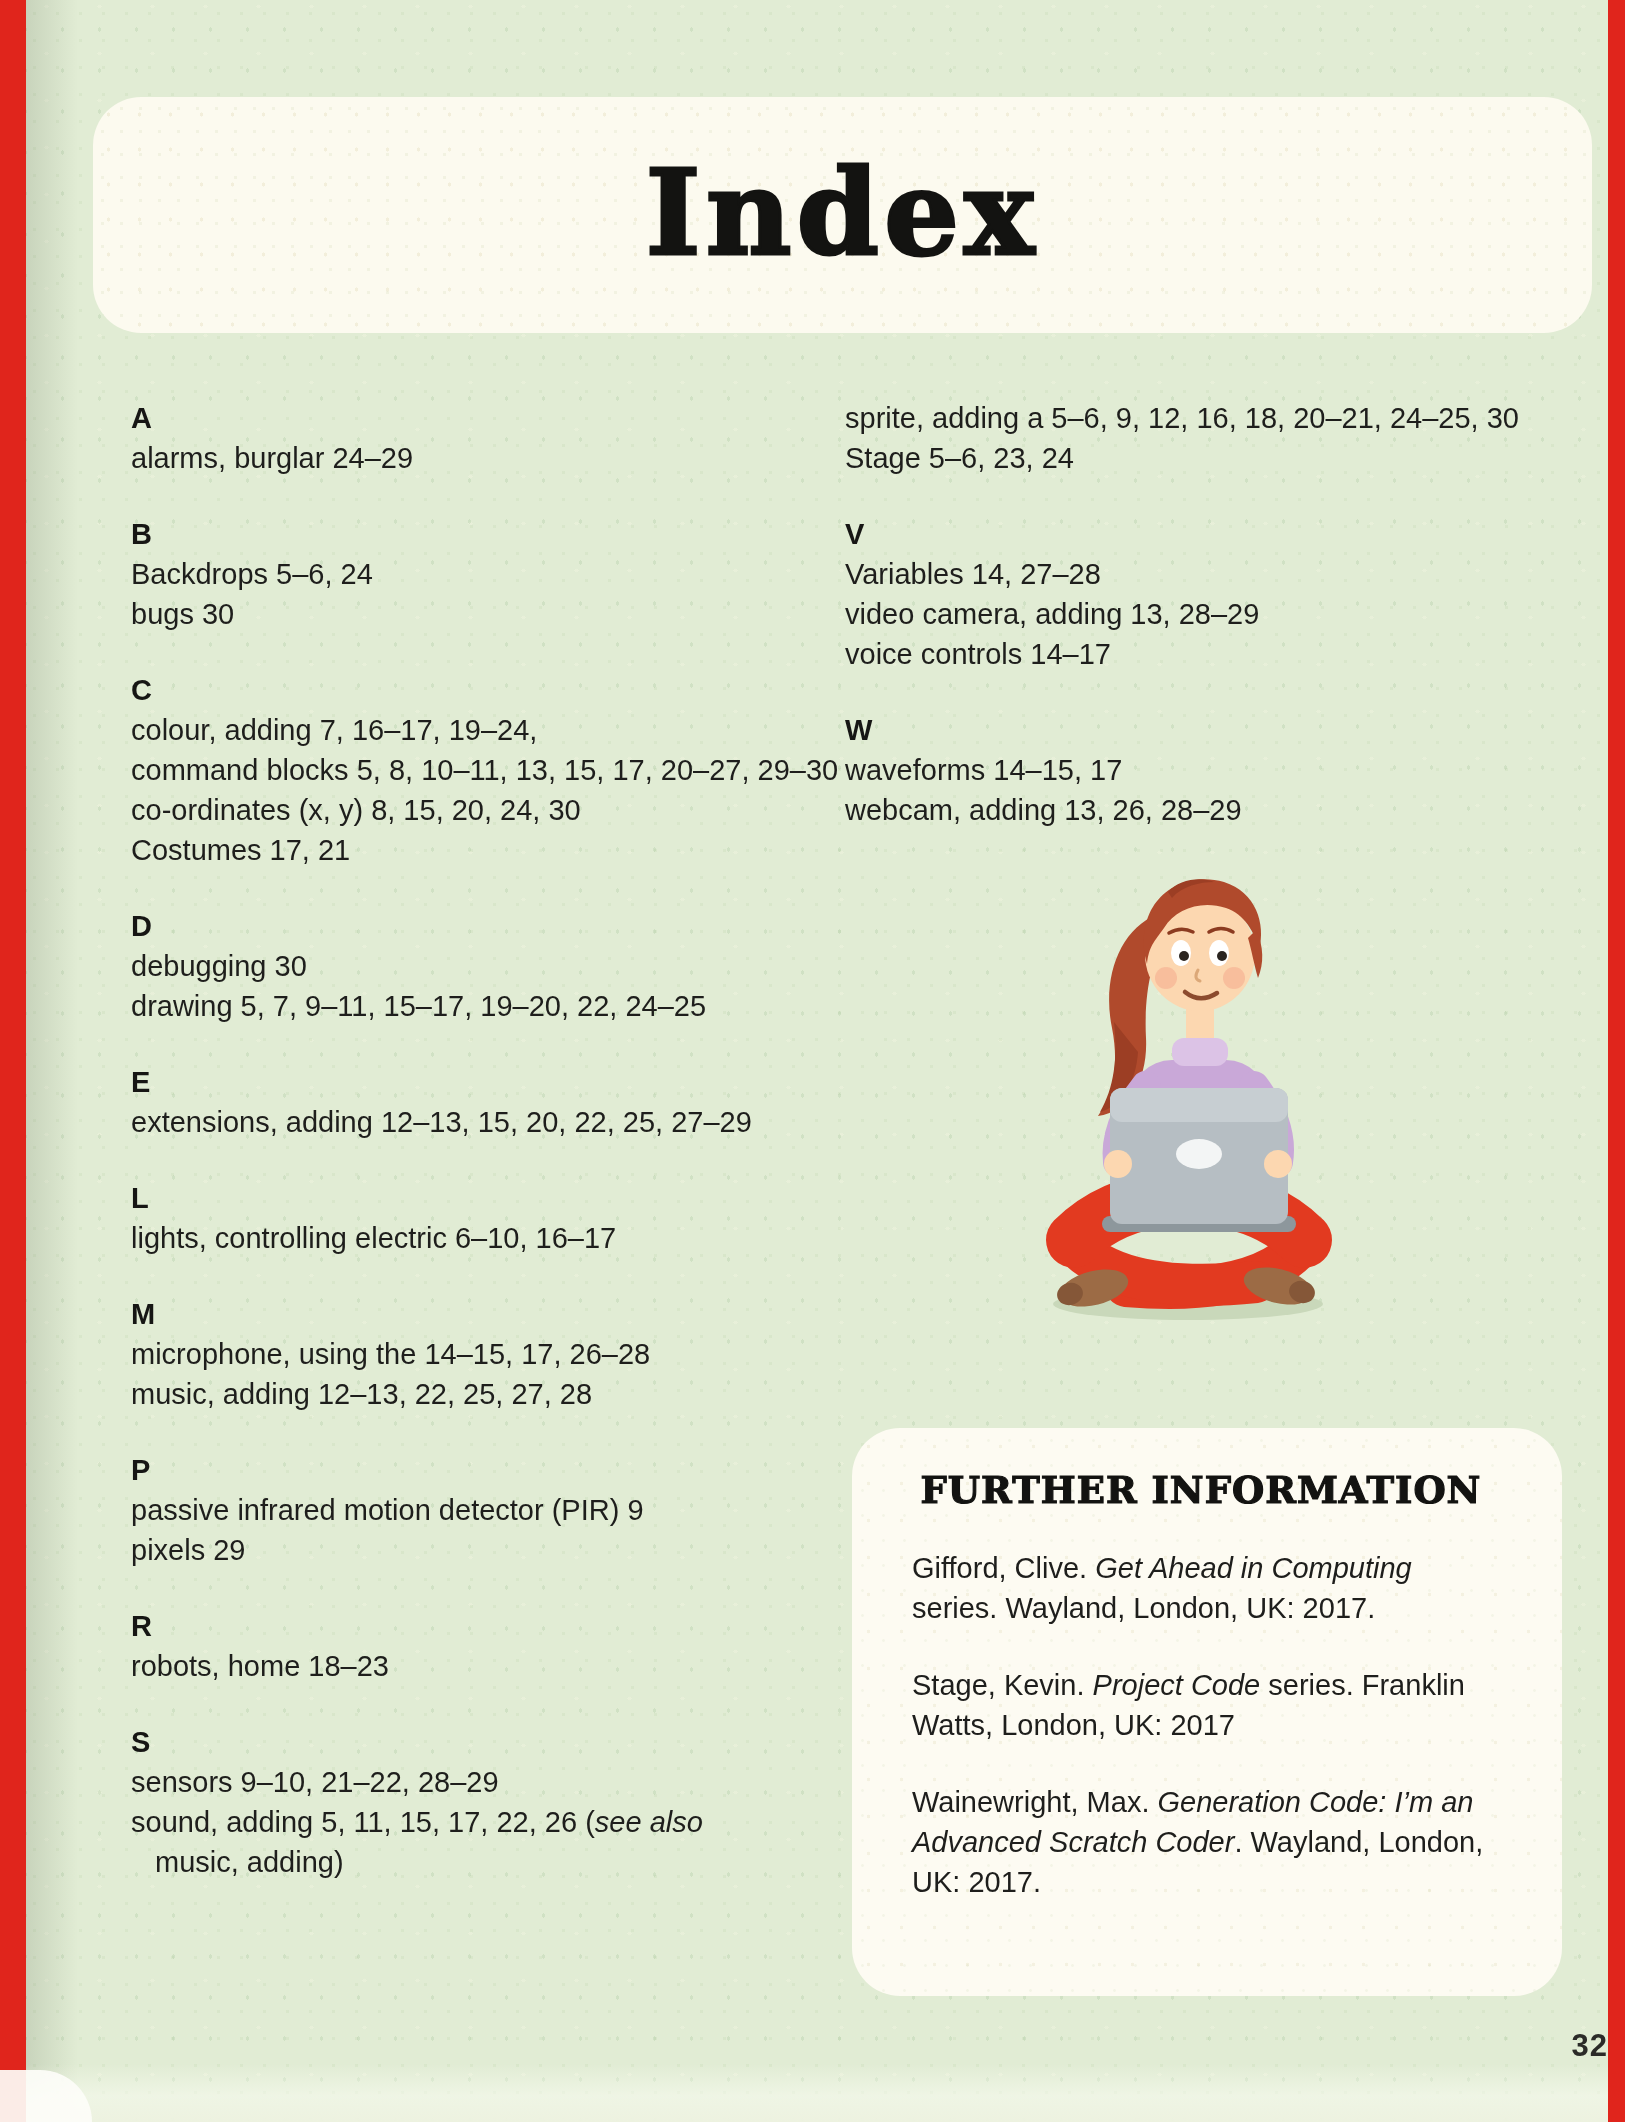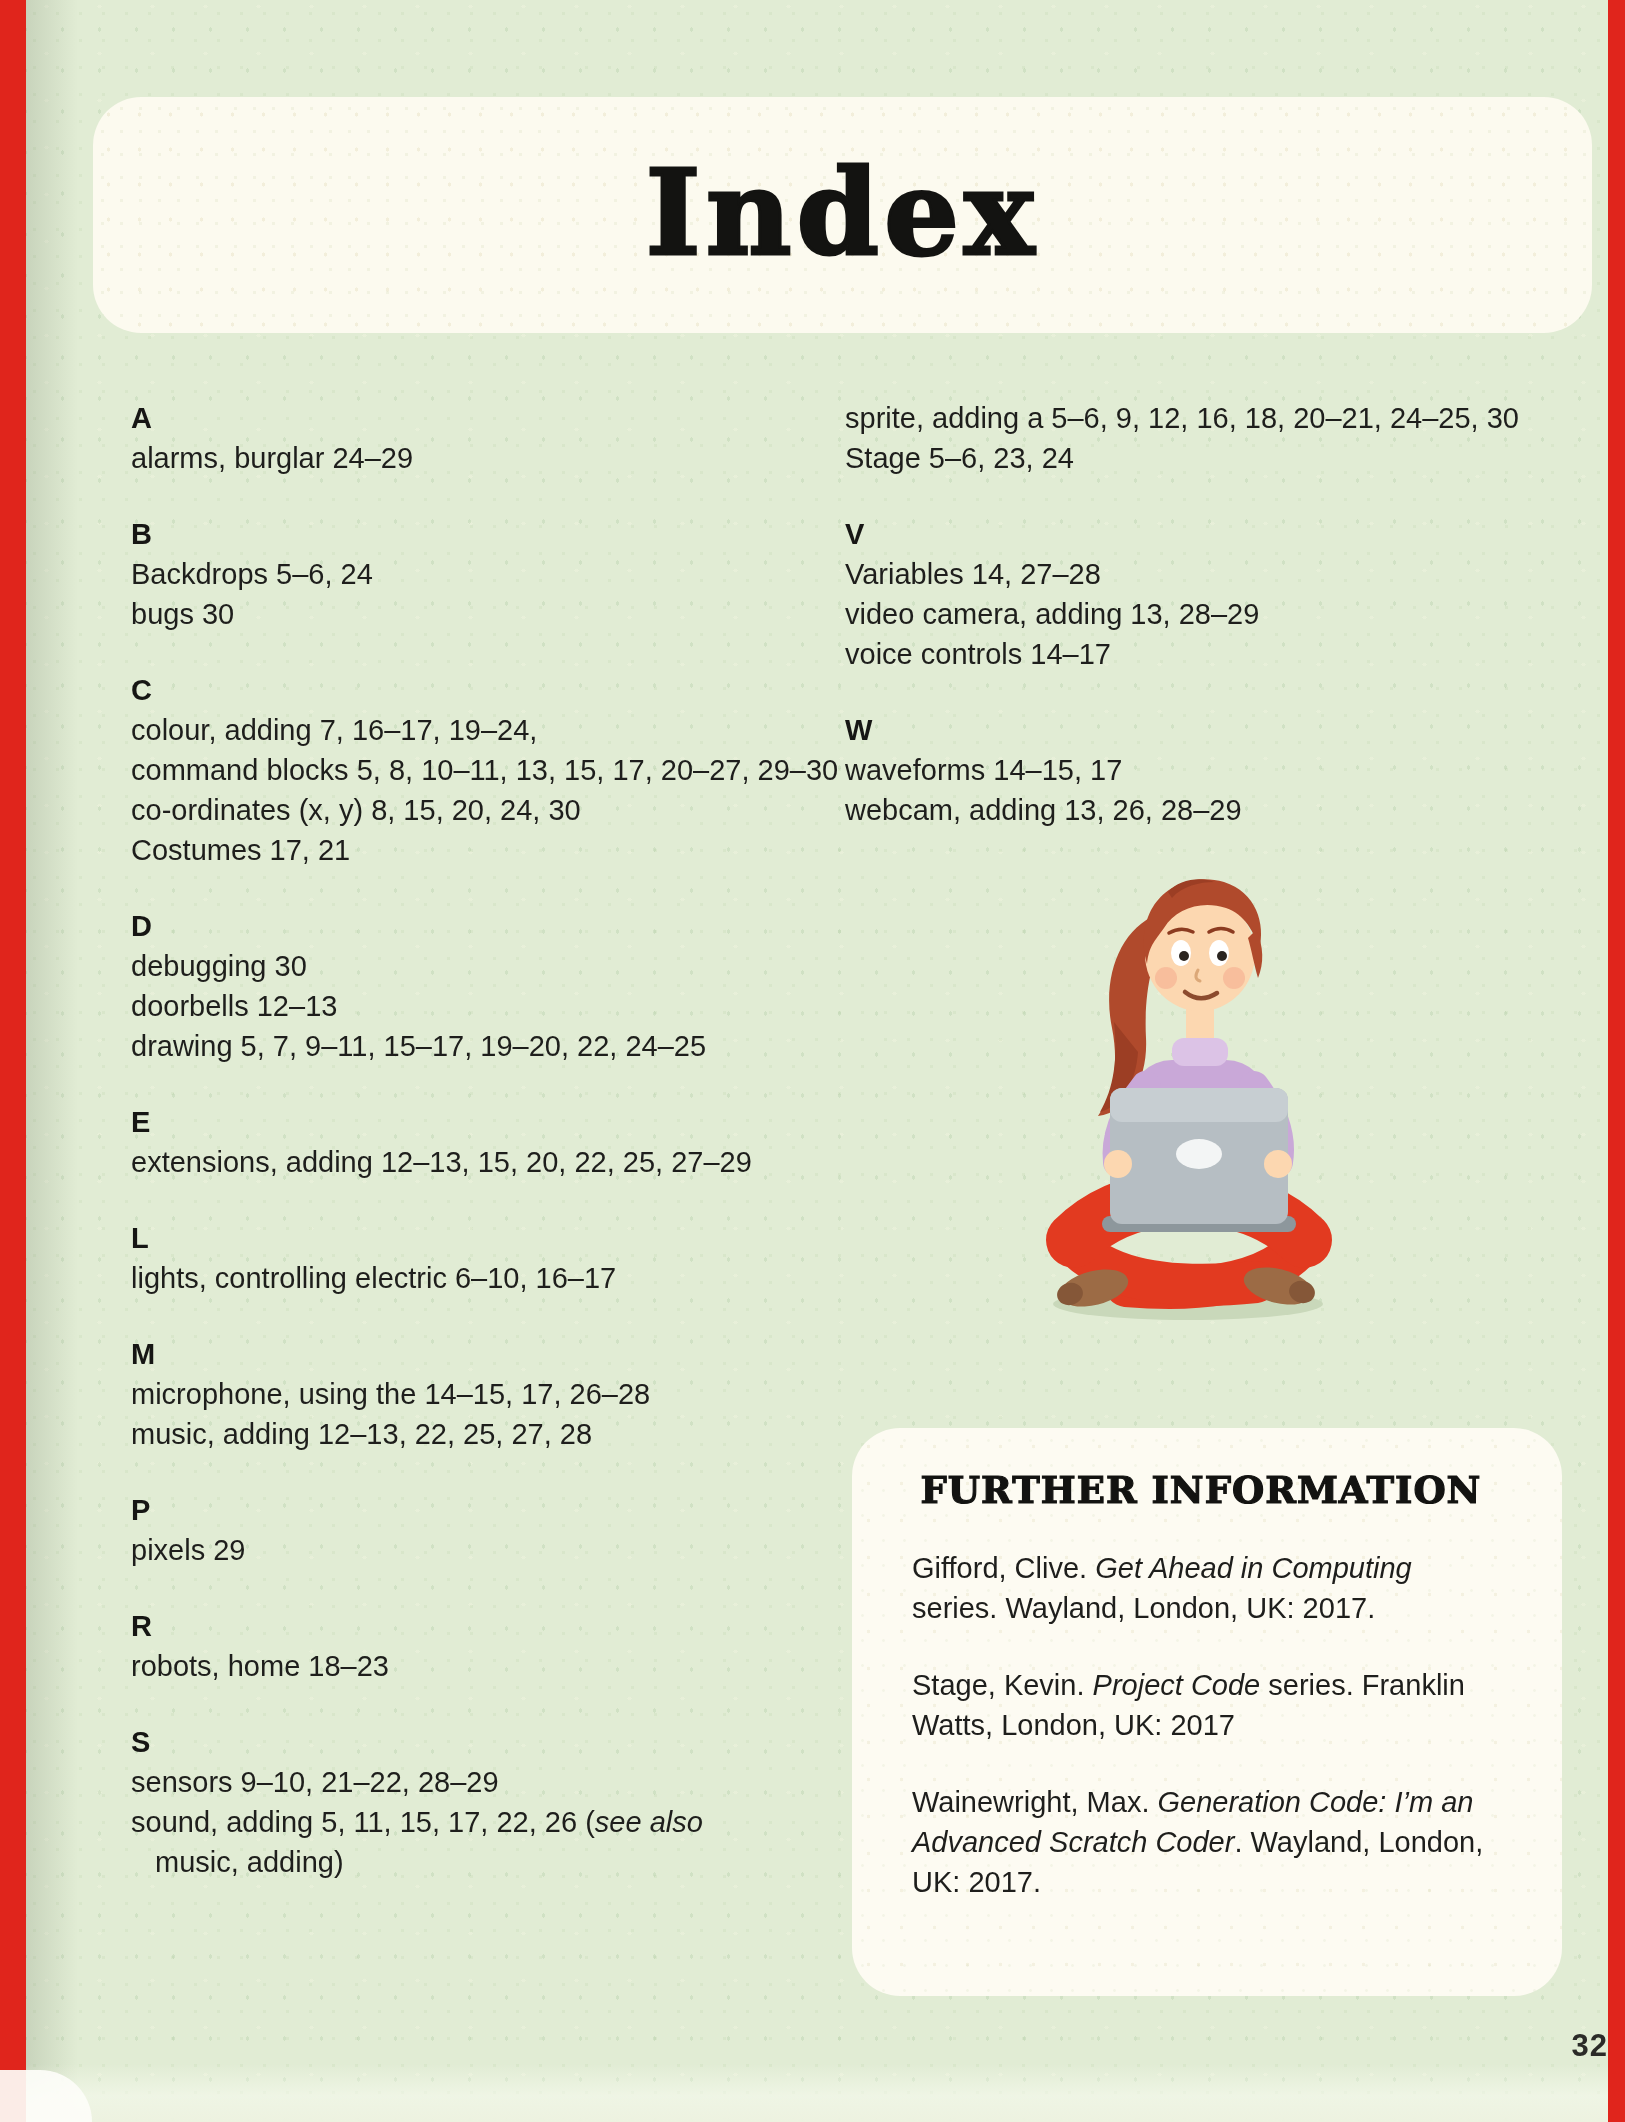--- a/index.html
+++ b/index.html
@@ -117,38 +117,38 @@
       <div class="section">
         <div class="letter">C</div>
         <div class="entry"><span>colour, adding 7, 16–17, 19–24,</span></div>
         <div class="entry"><span>command blocks 5, 8, 10–11, 13, 15, 17, 20–27, 29–30</span></div>
         <div class="entry"><span>co-ordinates (x, y) 8, 15, 20, 24, 30</span></div>
         <div class="entry"><span>Costumes 17, 21</span></div>
       </div>
       <div class="section">
         <div class="letter">D</div>
         <div class="entry"><span>debugging 30</span></div>
-        <div class="entry"><span>doorbells 12–13</span></div>
         <div class="entry"><span>drawing 5, 7, 9–11, 15–17, 19–20, 22, 24–25</span></div>
       </div>
       <div class="section">
         <div class="letter">E</div>
         <div class="entry"><span>extensions, adding 12–13, 15, 20, 22, 25, 27–29</span></div>
       </div>
       <div class="section">
         <div class="letter">L</div>
         <div class="entry"><span>lights, controlling electric 6–10, 16–17</span></div>
       </div>
       <div class="section">
         <div class="letter">M</div>
         <div class="entry"><span>microphone, using the 14–15, 17, 26–28</span></div>
         <div class="entry"><span>music, adding 12–13, 22, 25, 27, 28</span></div>
       </div>
       <div class="section">
         <div class="letter">P</div>
+        <div class="entry"><span>passive infrared motion detector (PIR) 9</span></div>
         <div class="entry"><span>pixels 29</span></div>
       </div>
       <div class="section">
         <div class="letter">R</div>
         <div class="entry"><span>robots, home 18–23</span></div>
       </div>
       <div class="section">
         <div class="letter">S</div>
         <div class="entry"><span>sensors 9–10, 21–22, 28–29</span></div>
         <div class="entry"><span>sound, adding 5, 11, 15, 17, 22, 26 (</span><i>see also</i><br><span class="indent">music, adding)</span></div>

